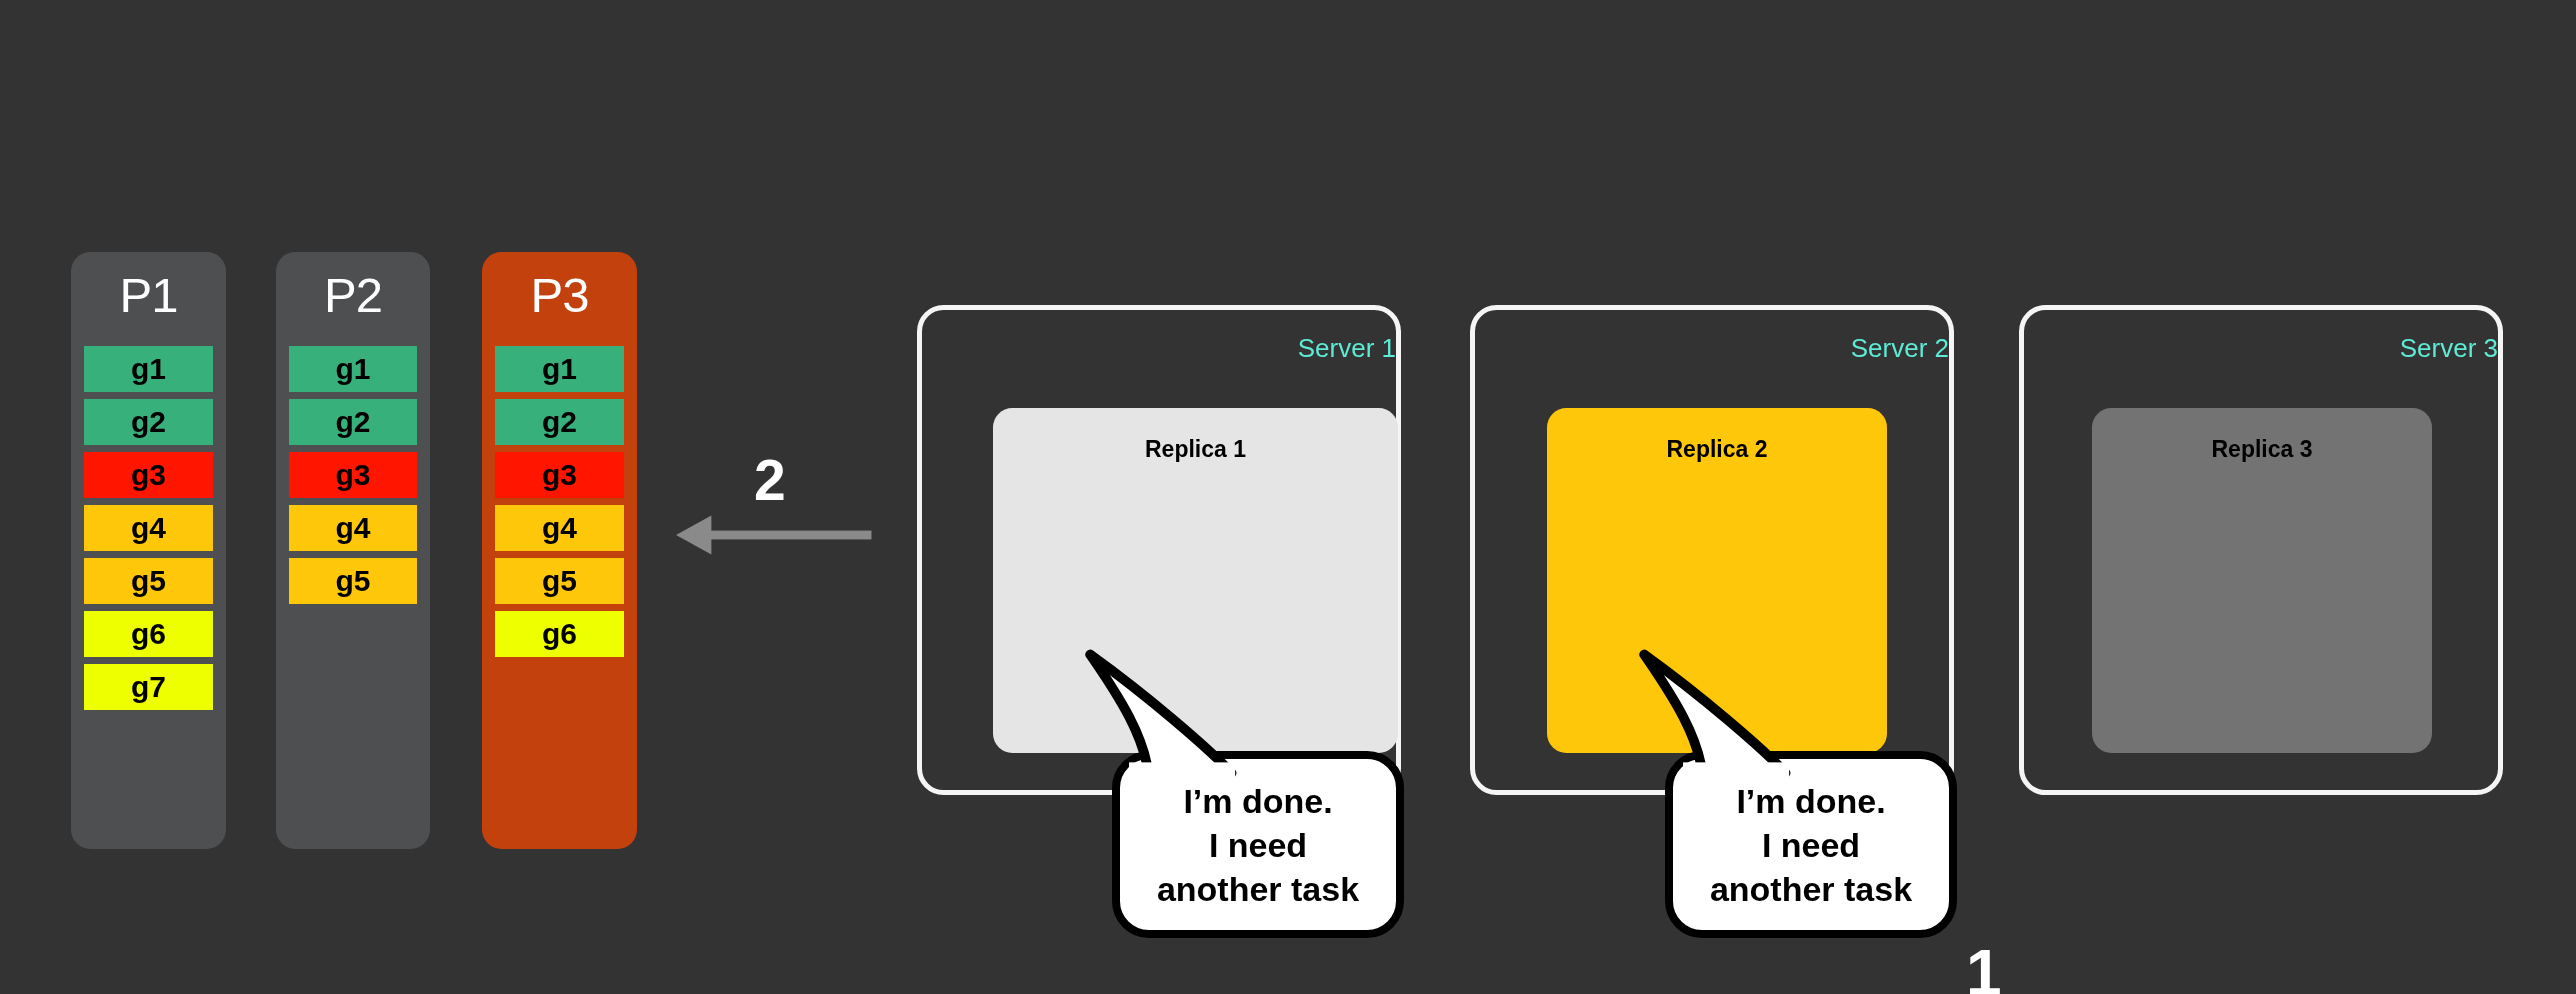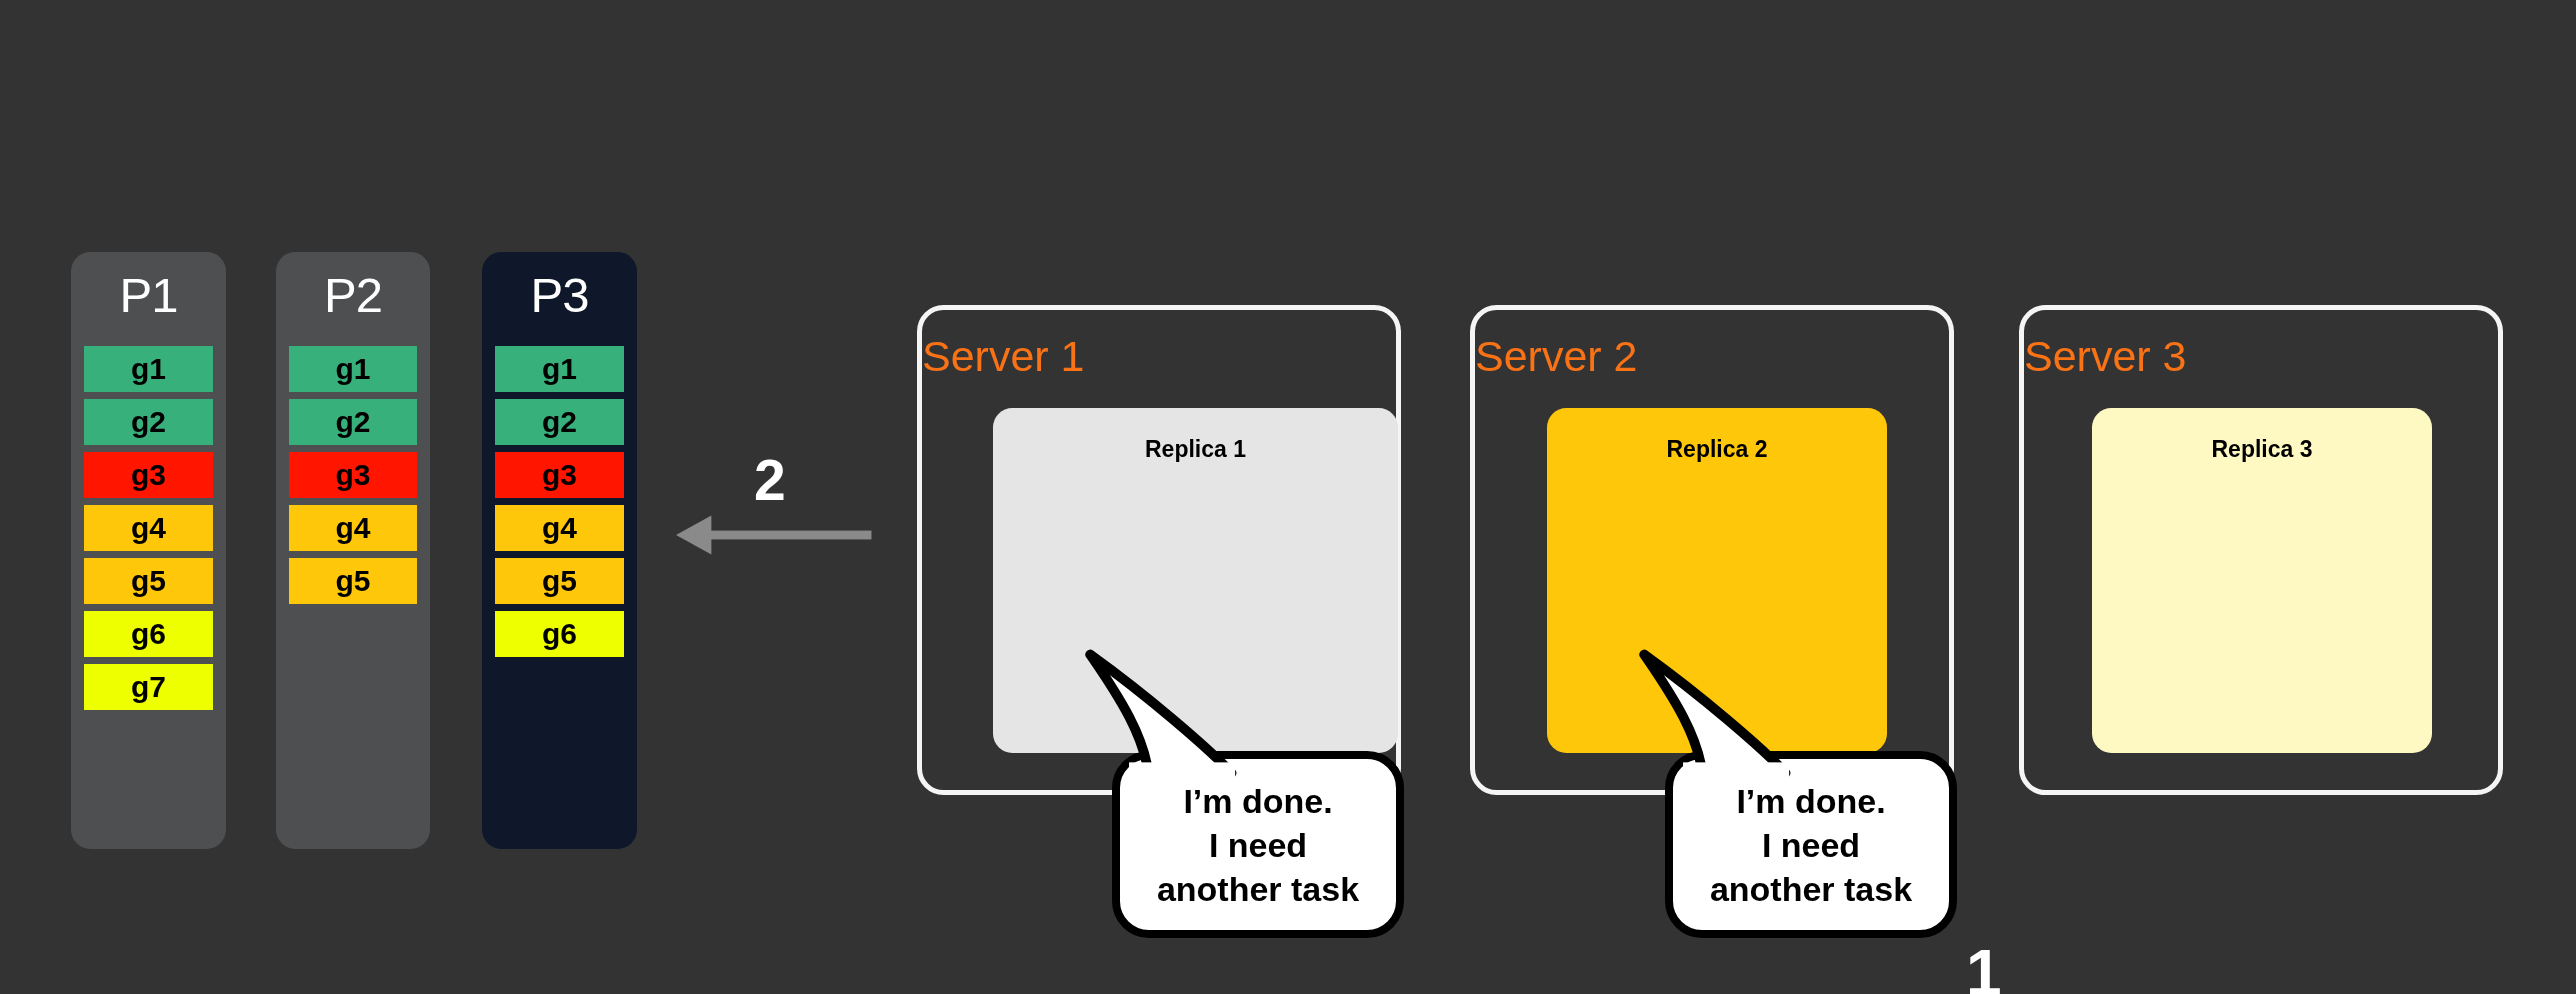--- a/index.html
+++ b/index.html
@@ -80,23 +80,23 @@
     border: 5.3px solid #f5f5f5;
     border-radius: 26.5px;
     box-sizing: border-box;
     background: transparent;
   }
   .server-title {
     position: absolute;
     top: 25px;
     left: 0;
     right: 0;
-    text-align: left;
-    color: #f97316;
-    font-size: 43px;
+    text-align: right;
+    color: #5eead4;
+    font-size: 26px;
     font-weight: 400;
     line-height: 1;
   }
   .replica {
     position: absolute;
     border-radius: 19.4px;
     box-sizing: border-box;
   }
   .replica-label {
     position: absolute;
@@ -180,21 +180,21 @@
           <span>g3</span>
         </div>
         <div class="task" style="background: rgb(255, 199, 9);">
           <span>g4</span>
         </div>
         <div class="task" style="background: rgb(255, 199, 9);">
           <span>g5</span>
         </div>
       </div>
     </div>
-    <div class="proc-col" style="left: 482px; top: 252px; width: 155px; height: 597px; background: #0f172a; padding-left: 40px;">
+    <div class="proc-col" style="left: 482px; top: 252px; width: 155px; height: 597px; background: #c2410c; padding-left: 40px;">
       <div class="proc-title">P3</div>
       <div class="task-stack">
         <div class="task" style="background: rgb(56, 176, 124);">
           <span>g1</span>
         </div>
         <div class="task" style="background: rgb(56, 176, 124);">
           <span>g2</span>
         </div>
         <div class="task" style="background: rgb(255, 21, 0);">
           <span>g3</span>
@@ -242,17 +242,17 @@
         <rect x="60" y="128" width="120" height="30" fill="#ffffff"></rect>
       </svg></div>
     <div class="bubble" style="left: 1665px; top: 751px; width: 292px; height: 187px;">
       <div class="bubble-text">I’m done.
 I need
 another task</div>
     </div>
     <div class="server-box" style="left: 2019px; top: 305px; width: 484px; height: 490px; border-color: rgb(245, 245, 245);">
       <div class="server-title">Server 3</div>
     </div>
-    <div class="replica" style="left: 2092px; top: 408px; width: 340px; height: 345px; background: #fef9c3;">
+    <div class="replica" style="left: 2092px; top: 408px; width: 340px; height: 345px; background: #737373;">
       <div class="replica-label">Replica 3</div>
     </div>
   </div>
 
 
 </body></html>

